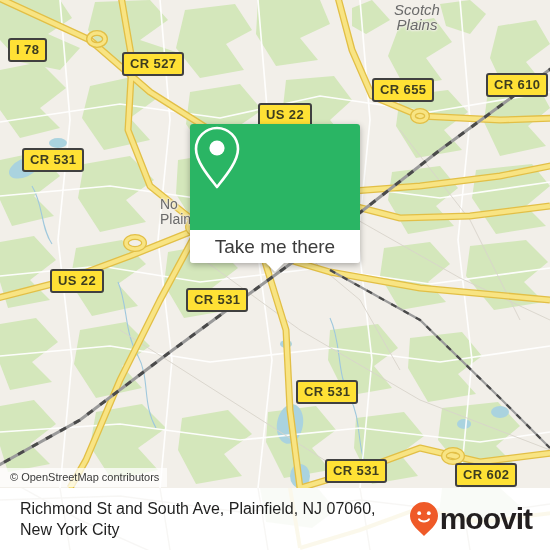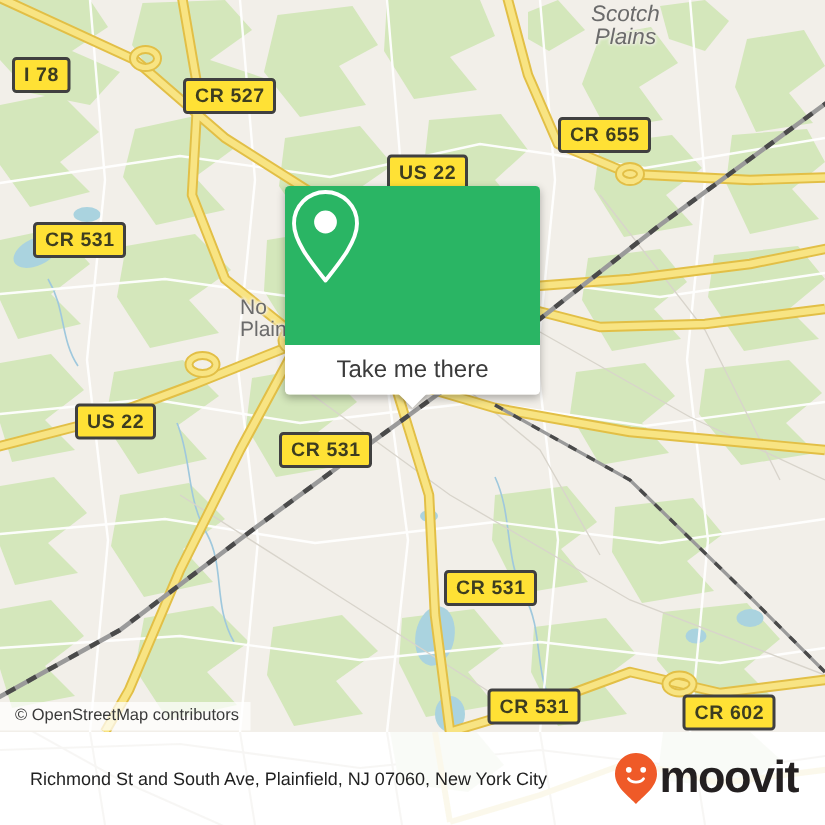--- a/index.html
+++ b/index.html
@@ -64,21 +64,21 @@
     display:flex;align-items:center;justify-content:center;
   }
   .card-bottom{
     background:#ffffff;
     height:33px;
     border-radius:0 0 3px 3px;
     display:flex;align-items:center;justify-content:center;
     position:relative;
   }
   .card-bottom .label{
-    font-size:16px;color:#3b3b3b;
+    font-size:19px;color:#3b3b3b;
     font-family:"Liberation Sans", sans-serif;
   }
   .card-tail{
     position:absolute;left:50%;bottom:-9px;margin-left:-10px;
     width:0;height:0;
     border-left:10px solid transparent;
     border-right:10px solid transparent;
     border-top:10px solid #ffffff;
     filter:drop-shadow(0 2px 1px rgba(0,0,0,.18));
   }
@@ -99,21 +99,21 @@
     position:absolute;left:0;top:488px;width:550px;height:62px;
     background:#ffffff;overflow:hidden;
   }
   .footer-wm{position:absolute;left:0;top:-488px;opacity:.16;}
   .footer-inner{
     position:relative;z-index:2;
     display:flex;align-items:center;justify-content:space-between;
     height:62px;padding:0 18px 0 20px;box-sizing:border-box;
   }
   .footer-text{
-    font-size:12px;line-height:21px;color:#1f1f1f;
+    font-size:16px;line-height:21px;color:#1f1f1f;
     font-family:"Liberation Sans", sans-serif;
     max-width:380px;
   }
   .logo{display:flex;align-items:center;gap:1px;}
   .logo-word{
     font-size:30px;font-weight:bold;letter-spacing:-1px;
     color:#231f20;font-family:"Liberation Sans", sans-serif;
     line-height:30px;
   }
 </style>
@@ -248,20 +248,21 @@
     </svg>
 
     <div class="place big" style="left:372px;top:2px;width:90px;font-style:italic;">Scotch
 Plains</div>
     <div class="place" style="left:160px;top:197px;width:60px;text-align:left;">No
 Plain</div>
 
     <div class="shield" style="left:8px;top:38px;">I 78</div>
     <div class="shield" style="left:122px;top:52px;">CR 527</div>
     <div class="shield" style="left:372px;top:78px;">CR 655</div>
+    <div class="shield" style="left:486px;top:73px;">CR 610</div>
     <div class="shield" style="left:258px;top:103px;">US 22</div>
     <div class="shield" style="left:22px;top:148px;">CR 531</div>
     <div class="shield" style="left:50px;top:269px;">US 22</div>
     <div class="shield" style="left:186px;top:288px;">CR 531</div>
     <div class="shield" style="left:296px;top:380px;">CR 531</div>
     <div class="shield" style="left:325px;top:459px;">CR 531</div>
     <div class="shield" style="left:455px;top:463px;">CR 602</div>
 
     <div class="card">
       <div class="card-top">

